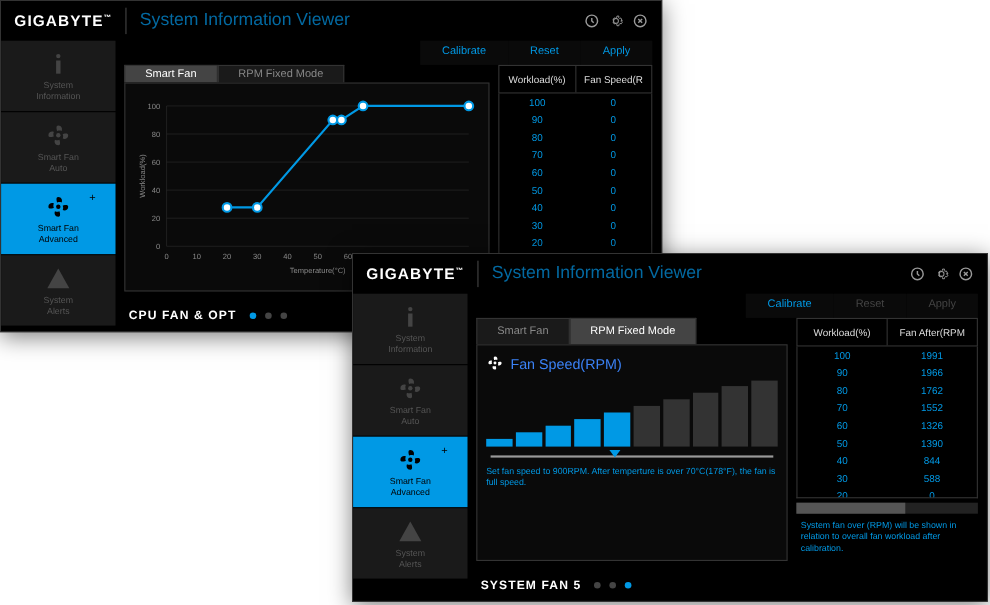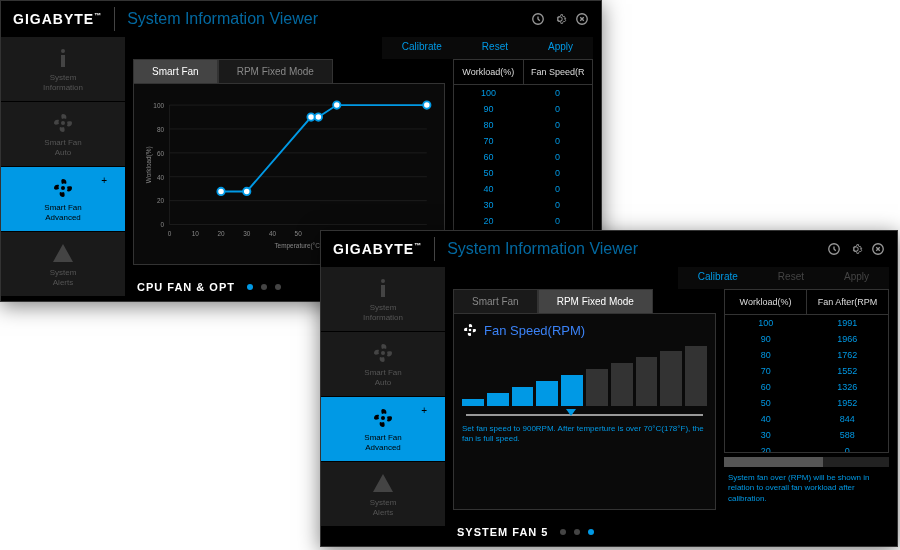--- a/index.html
+++ b/index.html
@@ -7,21 +7,21 @@
 .w1{left:0;top:0;width:600px;height:300px}
 .w2{left:320px;top:230px;width:576px;height:315px}
 .hdr{height:36px;display:flex;align-items:center;padding:0 12px;background:#000}
 .brand{color:#fff;font-size:14px;font-weight:bold;letter-spacing:1px}
 .brand sup{font-size:7px}
 .sep{width:1px;height:24px;background:#444;margin:0 12px}
 .title{color:#0369a1;font-size:16px;font-weight:400;flex:1}
 .hicons{display:flex;gap:8px}
 .hicon{width:14px;height:14px;color:#999;cursor:pointer;display:flex;align-items:center;justify-content:center}
 .body{display:flex;height:calc(100% - 36px)}
-.sidebar{width:124px;background:#000;display:flex;flex-direction:column}
+.sidebar{width:104px;background:#000;display:flex;flex-direction:column}
 .navitem{height:56px;background:#1a1a1a;margin-bottom:1px;display:flex;flex-direction:column;align-items:center;justify-content:center;color:#555;font-size:8px;cursor:pointer;text-align:center;padding:4px;position:relative}
 .navitem.active{background:#0099e5;color:#fff}
 .navitem.active .navicon{color:#000}
 .navicon{width:30px;height:24px;color:#444;margin-bottom:3px}
 .navitem.active .navlbl{color:#000}
 .navlbl{line-height:1.2}
 .plus{position:absolute;top:8px;right:18px;font-size:10px;color:#444}
 .navitem.active .plus{color:#000}
 .main{flex:1;display:flex;flex-direction:column;background:#000;min-width:0}
 .actions{height:22px;display:flex;justify-content:flex-end;gap:0;padding-right:8px}
@@ -360,21 +360,21 @@
               <div class="tr">
                 <div class="td">70</div>
                 <div class="td">1552</div>
               </div>
               <div class="tr">
                 <div class="td">60</div>
                 <div class="td">1326</div>
               </div>
               <div class="tr">
                 <div class="td">50</div>
-                <div class="td">1952</div>
+                <div class="td">1390</div>
               </div>
               <div class="tr">
                 <div class="td">40</div>
                 <div class="td">844</div>
               </div>
               <div class="tr">
                 <div class="td">30</div>
                 <div class="td">588</div>
               </div>
               <div class="tr">

